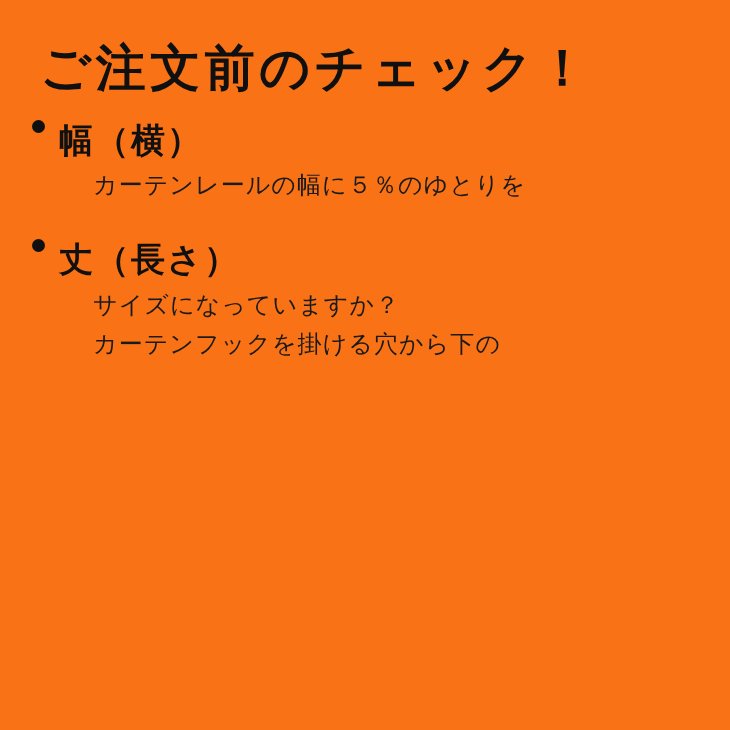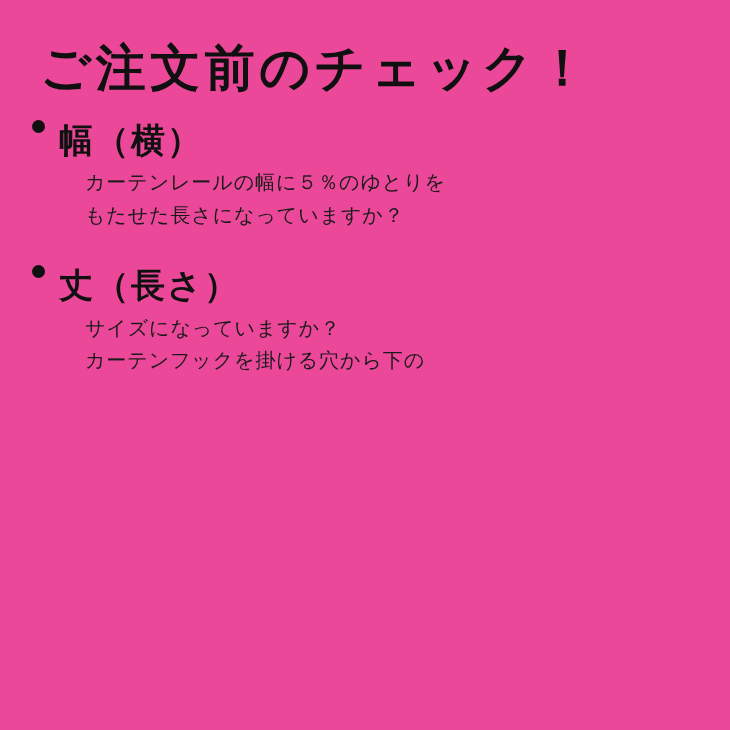--- a/index.html
+++ b/index.html
@@ -13,21 +13,21 @@
     font-family: "Liberation Sans", sans-serif;
     color: #1a1a1a;
     overflow: hidden;
   }
   .page {
     position: relative;
     width: 730px;
     height: 730px;
     box-sizing: border-box;
     padding: 30px 26px 0 26px;
-    background: #ec4899;
+    background: #f97316;
   }
   .headline {
     font-size: 50px;
     font-weight: 700;
     letter-spacing: 0.09em;
     line-height: 1.15;
     margin: 10px 0 22px 14px;
     color: #101010;
     white-space: nowrap;
   }
@@ -62,46 +62,46 @@
     letter-spacing: 0.06em;
     line-height: 1.2;
     color: #101010;
     white-space: nowrap;
   }
   .item-lines {
     margin: 0 0 0 59px;
     padding: 0;
   }
   .line {
-    font-size: 20px;
+    font-size: 24px;
     font-weight: 400;
     letter-spacing: 0.045em;
     line-height: 1.62;
     color: #1a1a1a;
     white-space: nowrap;
+    margin-left: 8px;
   }
   .gap-large { margin-bottom: 34px; }
 </style>
 </head>
 <body>
 
 <div class="page">
 
   <h1 class="headline">ご注文前のチェック！</h1>
 
   <ul class="check-list">
 
     <li class="check-item gap-large">
       <div class="item-head">
         <span class="bullet"></span>
         <span class="item-title">幅（横）</span>
       </div>
       <div class="item-lines">
         <div class="line">カーテンレールの幅に５％のゆとりを</div>
-        <div class="line">もたせた長さになっていますか？</div>
       </div>
     </li>
 
     <li class="check-item gap-large">
       <div class="item-head">
         <span class="bullet"></span>
         <span class="item-title">丈（長さ）</span>
       </div>
       <div class="item-lines">
         <div class="line">サイズになっていますか？</div>

